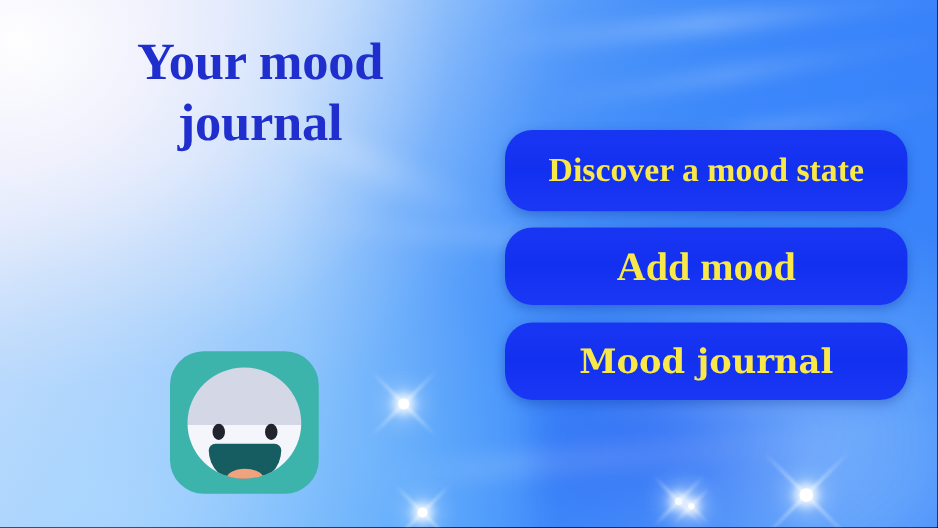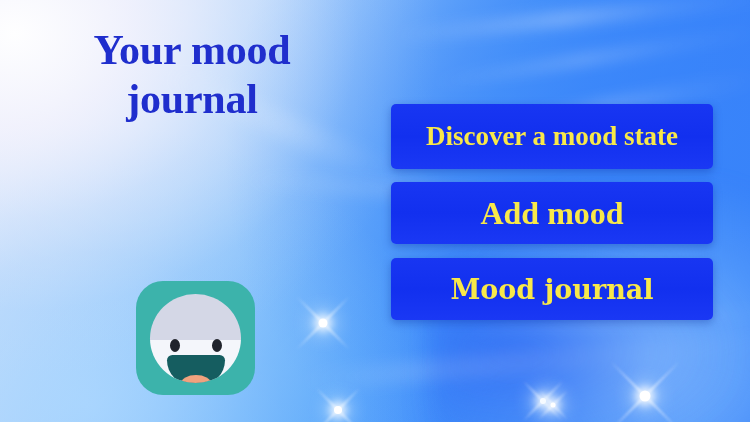--- a/index.html
+++ b/index.html
@@ -79,21 +79,21 @@
   }
   .sparkle .ray {
     position: absolute; left: 50%; top: 50%;
     background: linear-gradient(90deg, rgba(255,255,255,0) 0%, rgba(255,255,255,0.75) 50%, rgba(255,255,255,0) 100%);
     filter: blur(1.2px);
   }
 
   
   #title {
     position: absolute;
-    left: 0; top: 26px;
+    left: 16px; top: 26px;
     width: 384px;
     text-align: center;
     color: #1f2ecd;
     font-family: "Liberation Serif", "DejaVu Serif", serif;
     font-weight: bold;
     font-size: 42px;
     line-height: 49px;
     letter-spacing: -0.2px;
     white-space: pre-line;
   }
@@ -137,24 +137,24 @@
     left: 50%; bottom: -7px;
     transform: translateX(-50%);
     width: 30px; height: 17px;
     background: #f0a27e;
     border-radius: 50% 50% 40% 40%;
   }
 
   
   .btn {
     position: absolute;
-    left: 391px;
+    left: 404px;
     width: 322px;
     border: none;
-    border-radius: 5px;
+    border-radius: 22px;
     color: #f8e84a;
     font-family: "Liberation Serif", "DejaVu Serif", serif;
     font-weight: bold;
     display: flex;
     align-items: center;
     justify-content: center;
     cursor: pointer;
     box-shadow: 0 3px 9px rgba(10,40,150,0.35);
     background: linear-gradient(180deg, #1836f2 0%, #1230ef 50%, #1a38f4 100%);
     padding: 0;

